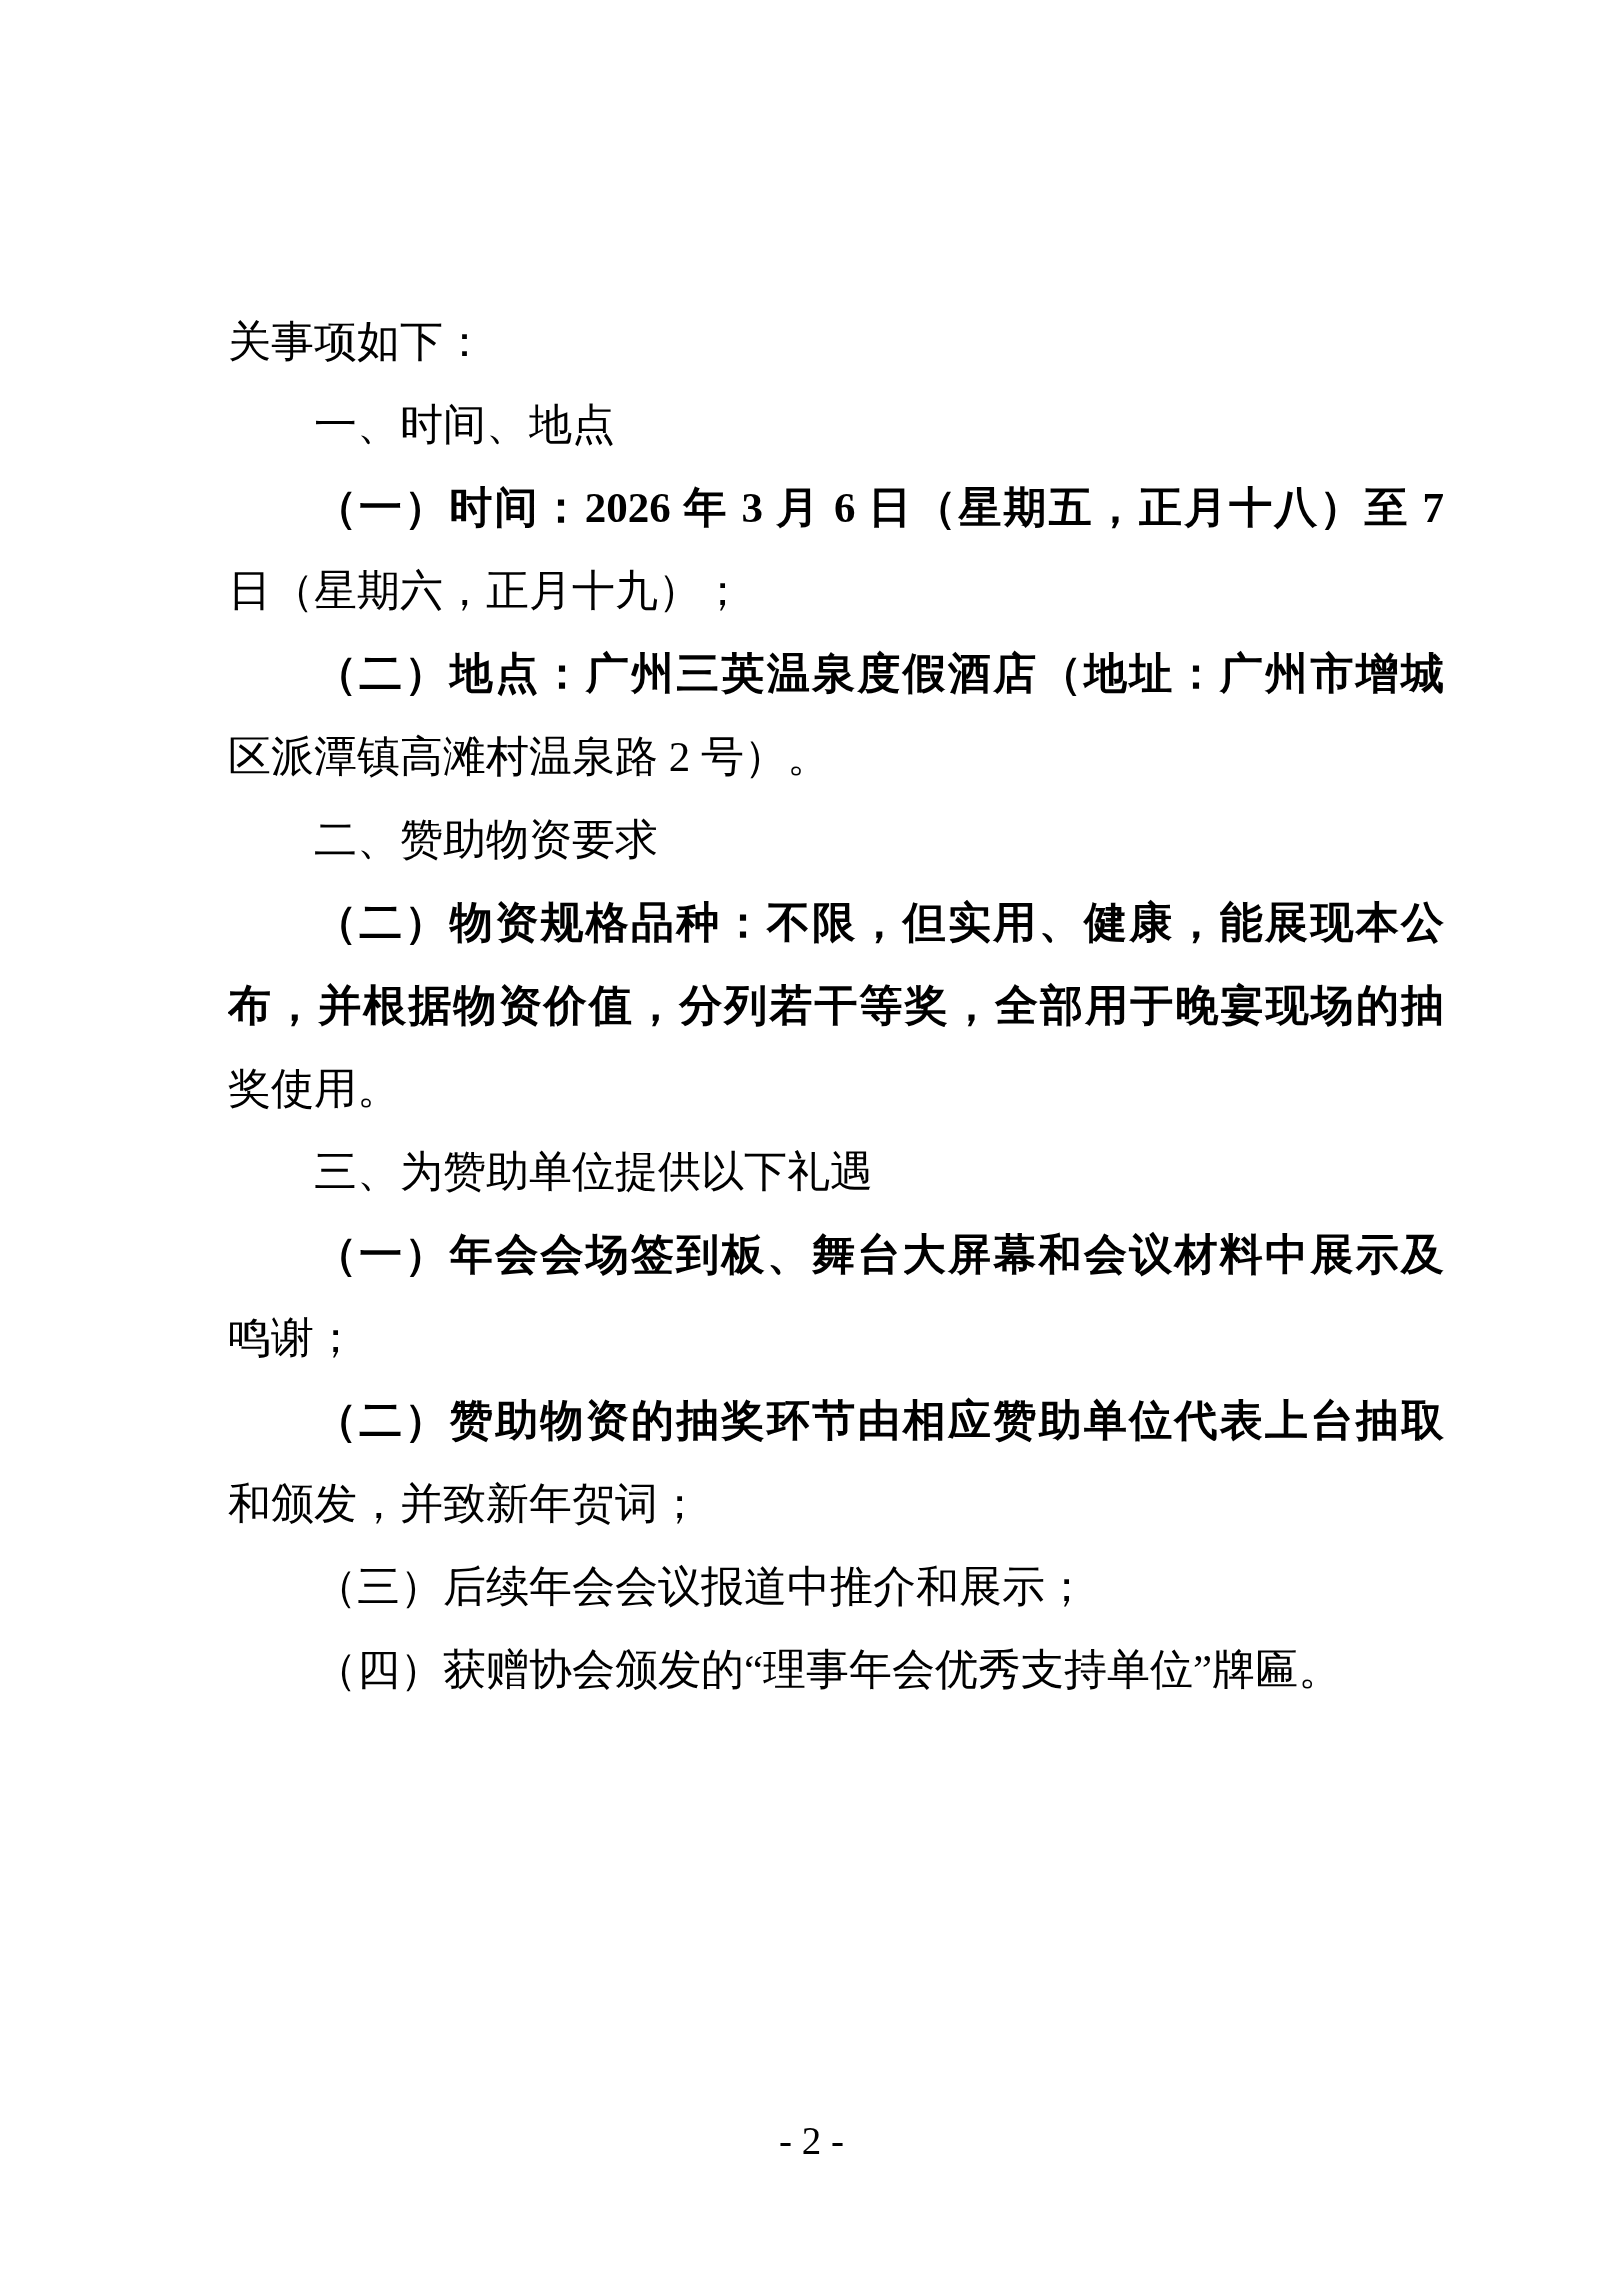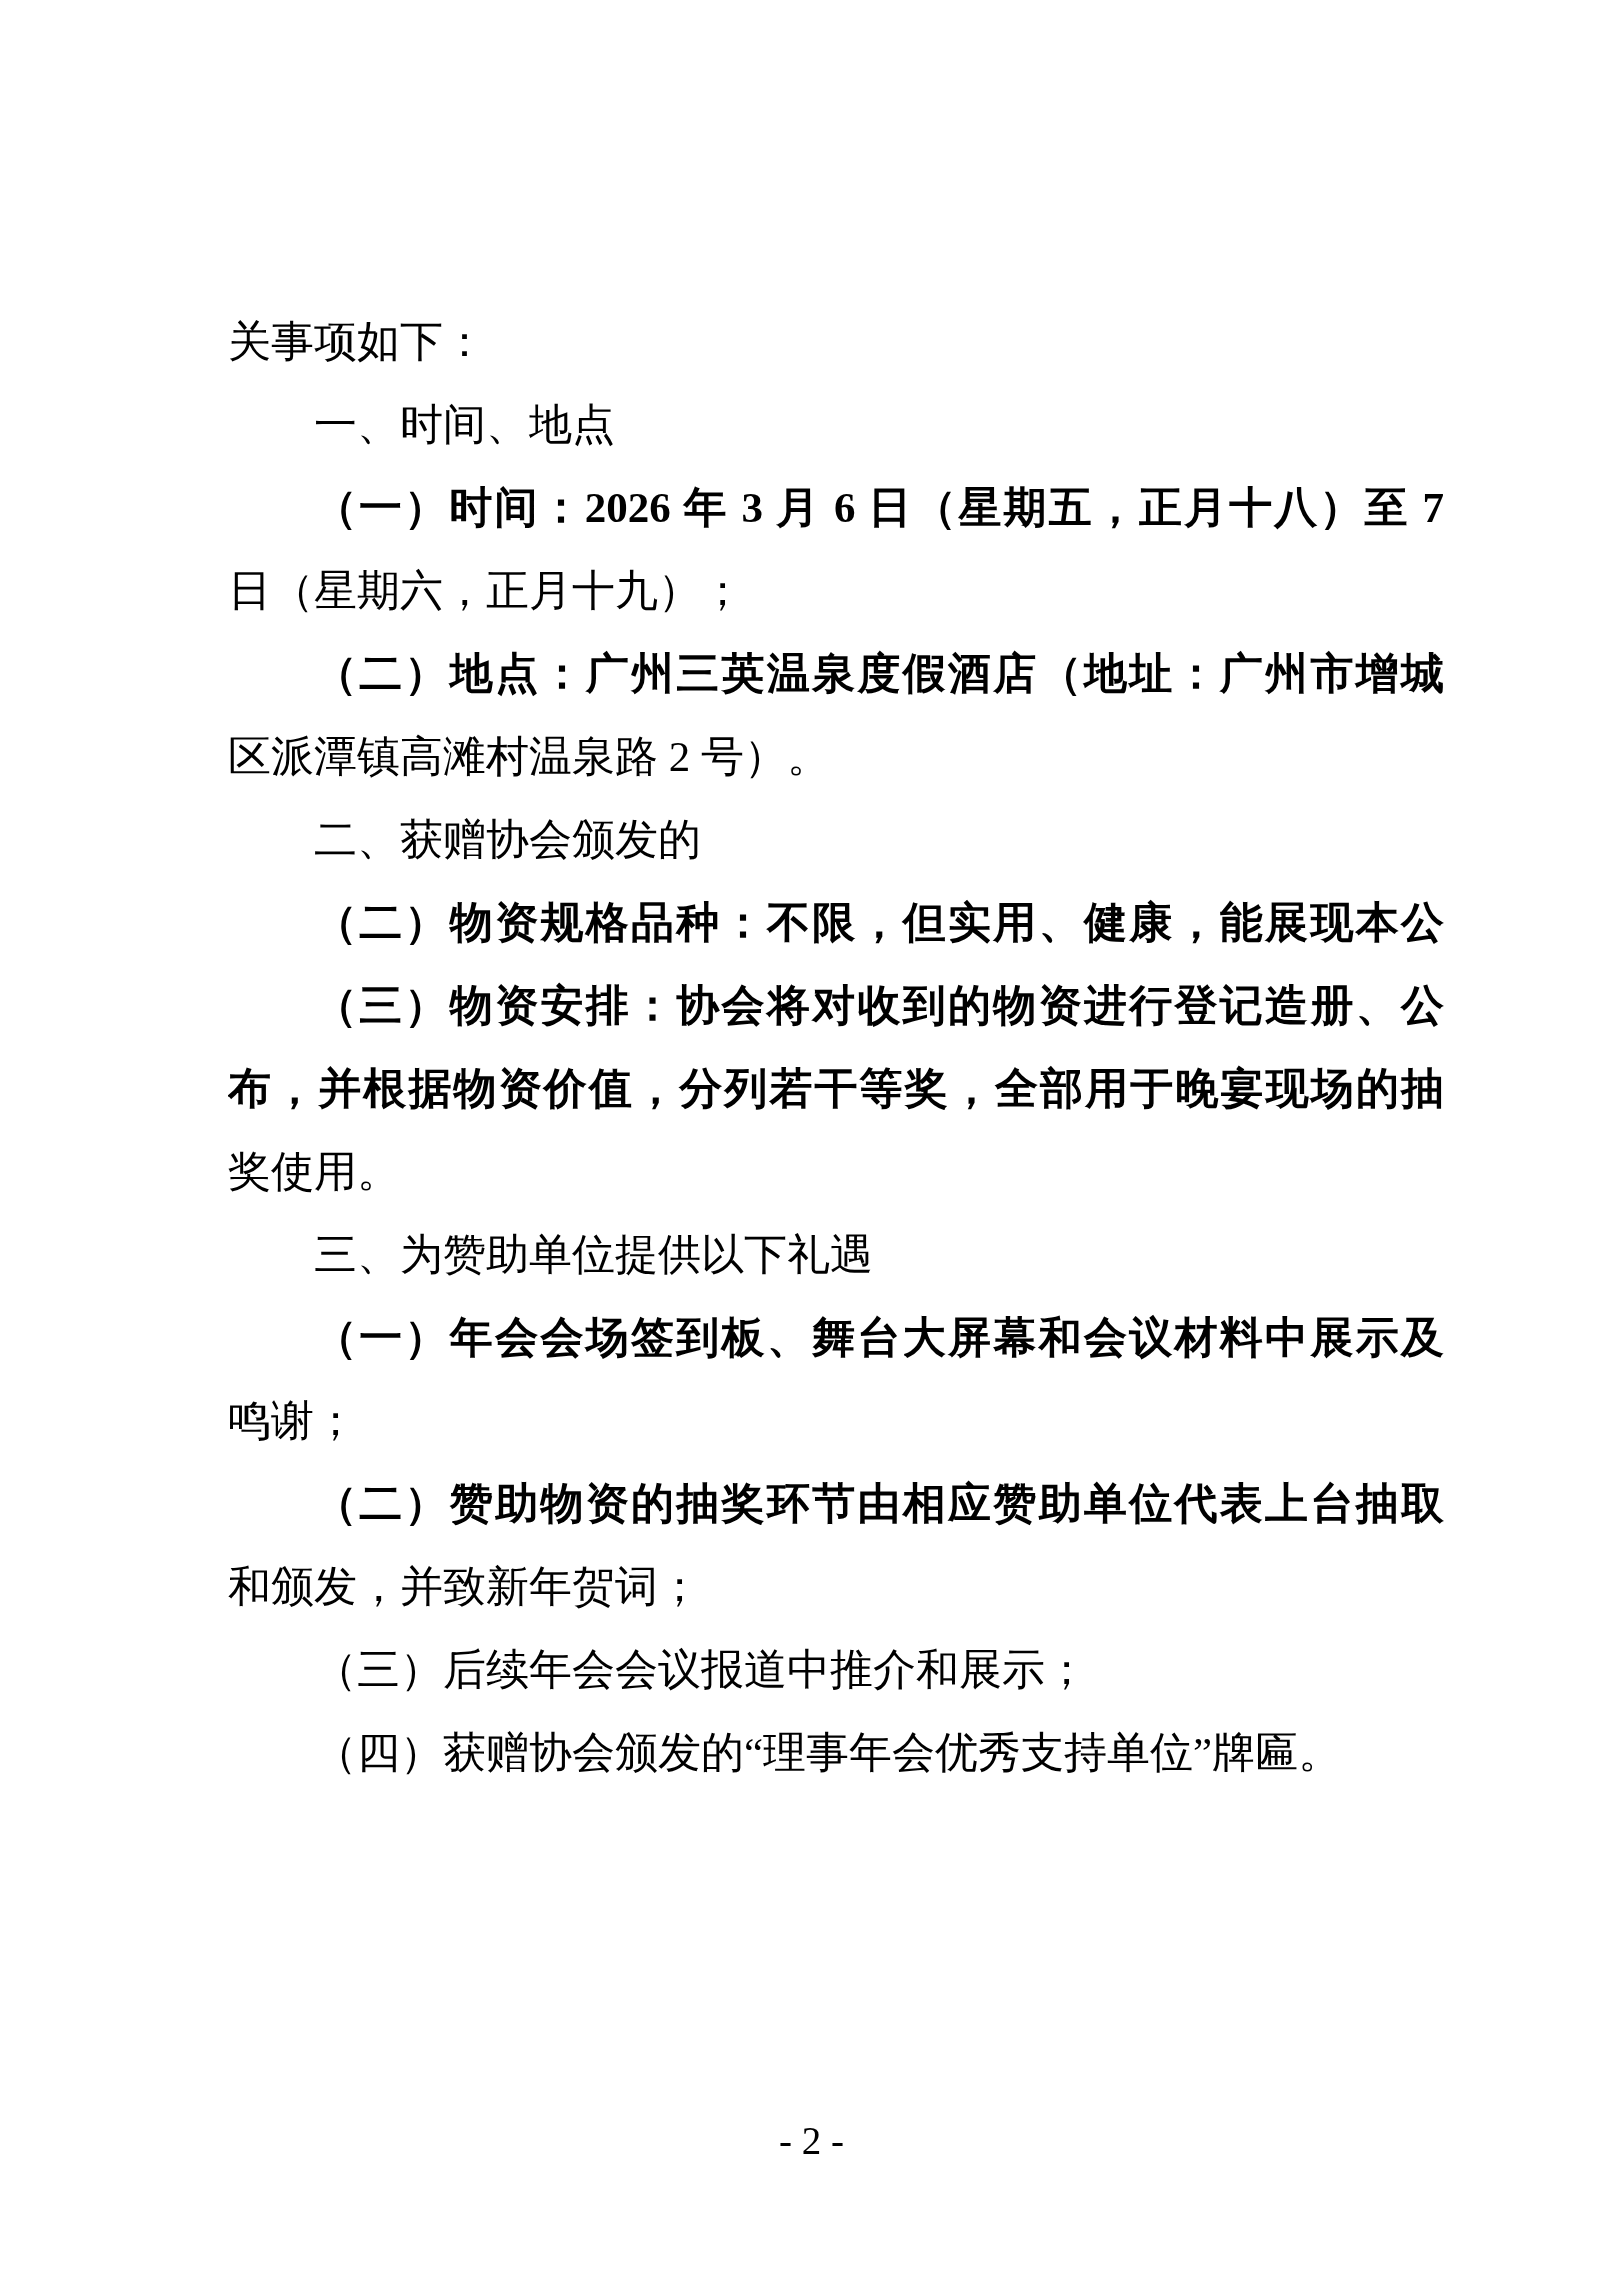--- a/index.html
+++ b/index.html
@@ -62,23 +62,22 @@
 <body>
 
 <div class="page">
   <div class="content" id="document-body">
       <div class="line body">关事项如下：</div>
       <div class="line heading indent-2">一、时间、地点</div>
       <div class="line body indent-2 justify">（一）时间：2026 年 3 月 6 日（星期五，正月十八）至 7</div>
       <div class="line body">日（星期六，正月十九）；</div>
       <div class="line body indent-2 justify">（二）地点：广州三英温泉度假酒店（地址：广州市增城</div>
       <div class="line body">区派潭镇高滩村温泉路 2 号）。</div>
-      <div class="line heading indent-2">二、获赠协会颁发的</div>
+      <div class="line heading indent-2">二、赞助物资要求</div>
       <div class="line body indent-2 justify">（二）物资规格品种：不限，但实用、健康，能展现本公</div>
-      <div class="line body indent-2 justify">（三）物资安排：协会将对收到的物资进行登记造册、公</div>
       <div class="line body justify">布，并根据物资价值，分列若干等奖，全部用于晚宴现场的抽</div>
       <div class="line body">奖使用。</div>
       <div class="line heading indent-2">三、为赞助单位提供以下礼遇</div>
       <div class="line body indent-2 justify">（一）年会会场签到板、舞台大屏幕和会议材料中展示及</div>
       <div class="line body">鸣谢；</div>
       <div class="line body indent-2 justify">（二）赞助物资的抽奖环节由相应赞助单位代表上台抽取</div>
       <div class="line body">和颁发，并致新年贺词；</div>
       <div class="line body indent-2">（三）后续年会会议报道中推介和展示；</div>
       <div class="line body indent-2">（四）获赠协会颁发的“理事年会优秀支持单位”牌匾。</div>
     </div>

